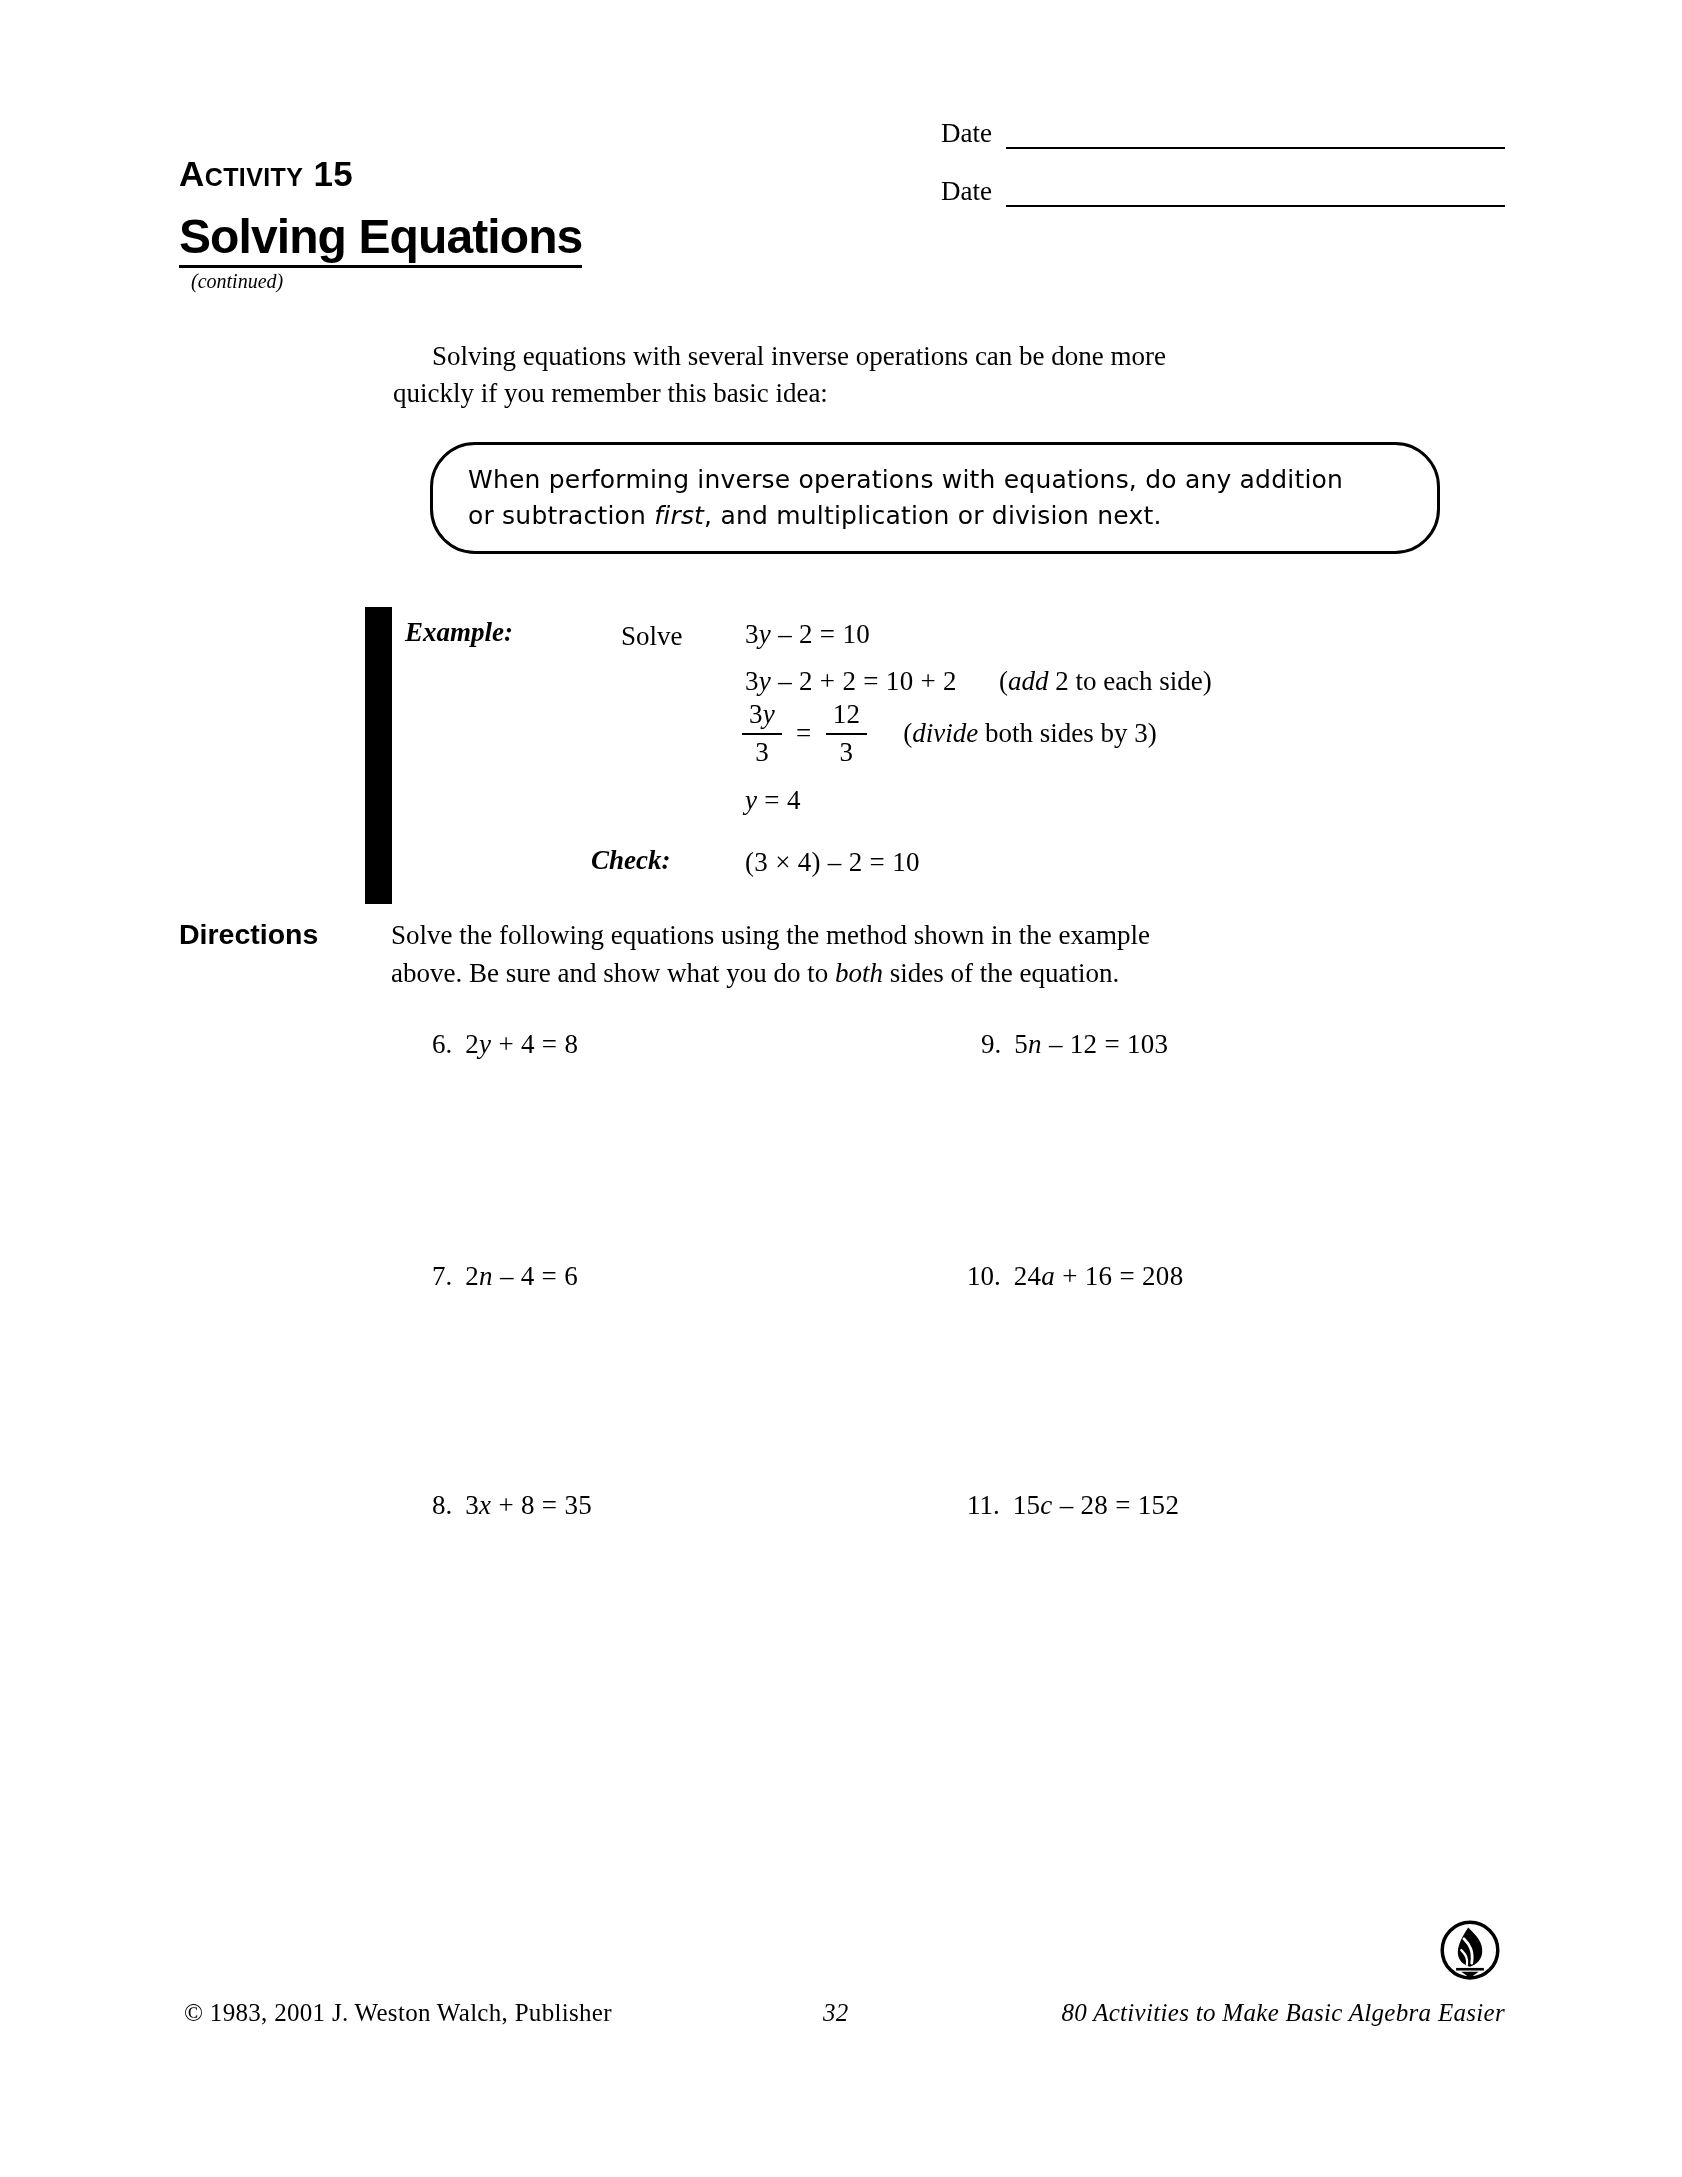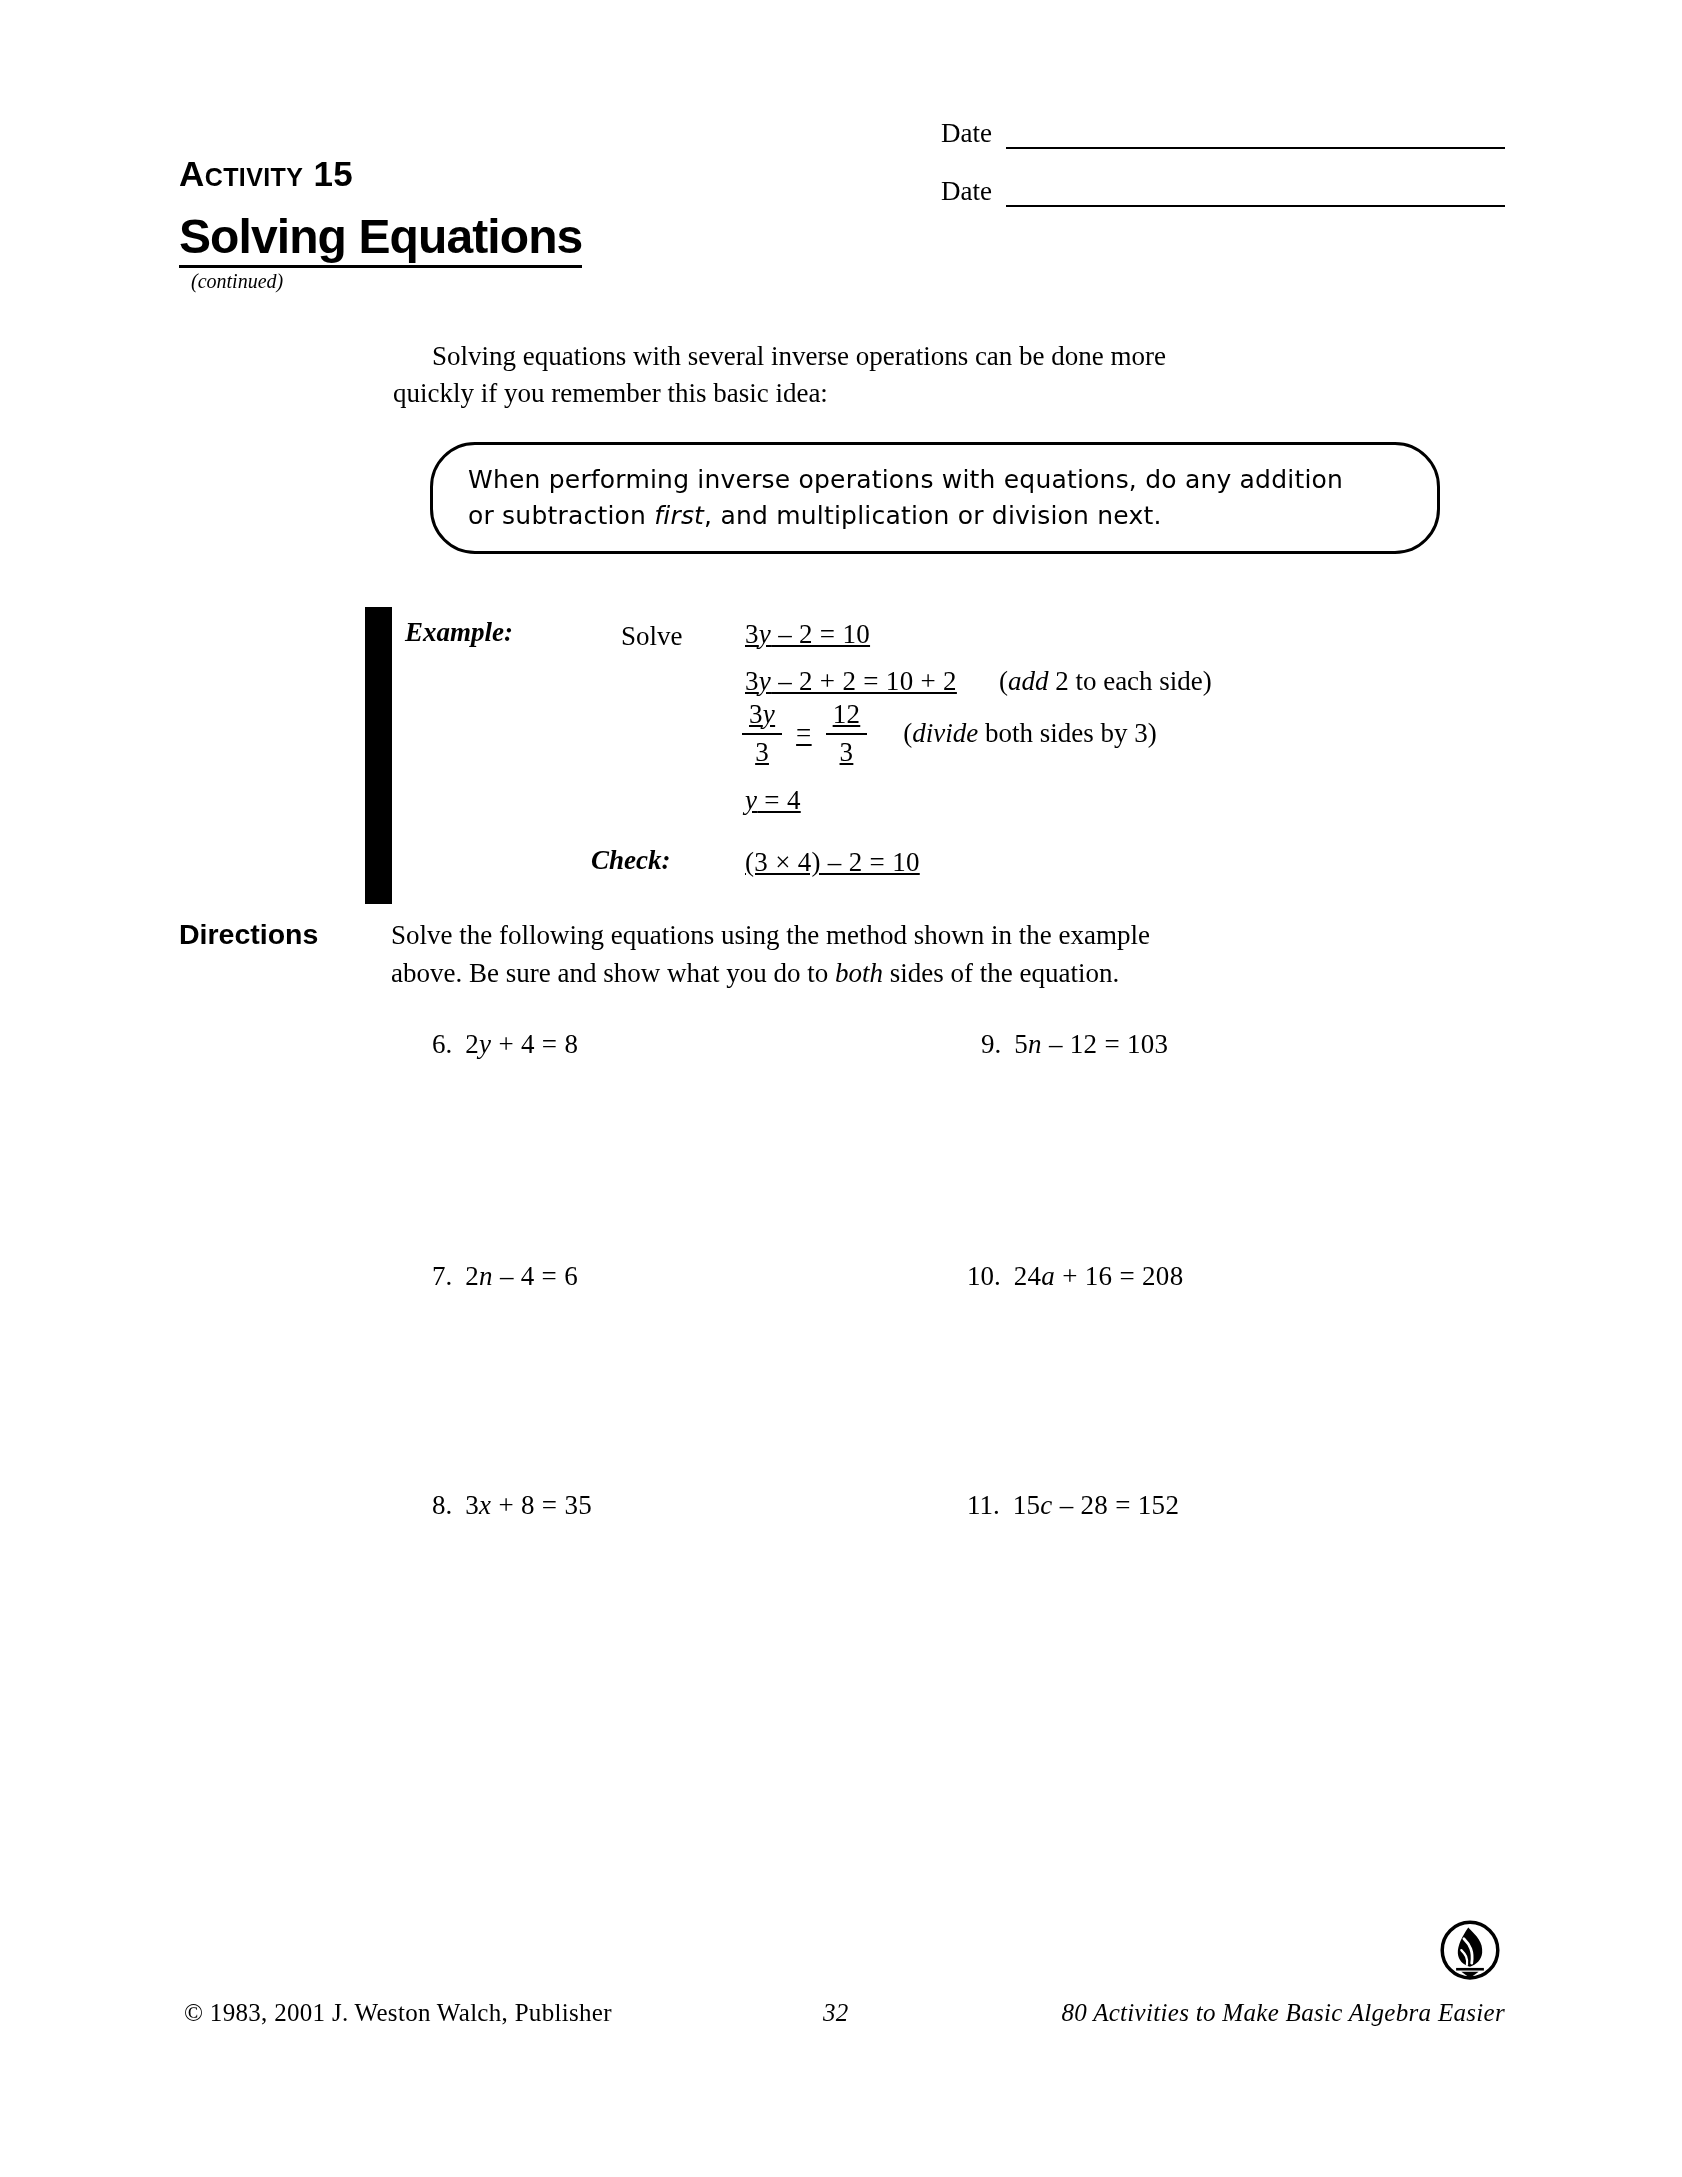--- a/index.html
+++ b/index.html
@@ -24,21 +24,21 @@
   
   .idea-box{
     left:430px;top:442px;width:1010px;height:112px;box-sizing:border-box;
     border:3.5px solid #000;border-radius:45px;
     font-family:"DejaVu Sans", sans-serif;font-size:25px;line-height:36px;
     padding:17.3px 26px 0 35px;letter-spacing:0.2px;
   }
   
   .example-bar{left:365px;top:607px;width:27px;height:297px;background:#000;}
   .ex-label{font-size:27px;font-weight:bold;font-style:italic;}
-  .math{font-size:27px;letter-spacing:0.3px;white-space:nowrap;text-decoration:underline;}
+  .math{font-size:27px;letter-spacing:0.3px;white-space:nowrap;}
   .note{font-size:27px;white-space:nowrap;}
   .frac-row{display:flex;align-items:center;}
   .frac{display:inline-block;text-align:center;}
   .frac .num{display:block;padding:0 7px 2.6px 7px;}
   .frac .den{display:block;border-top:2.6px solid #000;padding:2.6px 7px 0 7px;}
   .frac-eq{margin:0 14px;}
   
   .dir-label{font-size:28.5px;}
   
   .problem{display:flex;align-items:baseline;}

